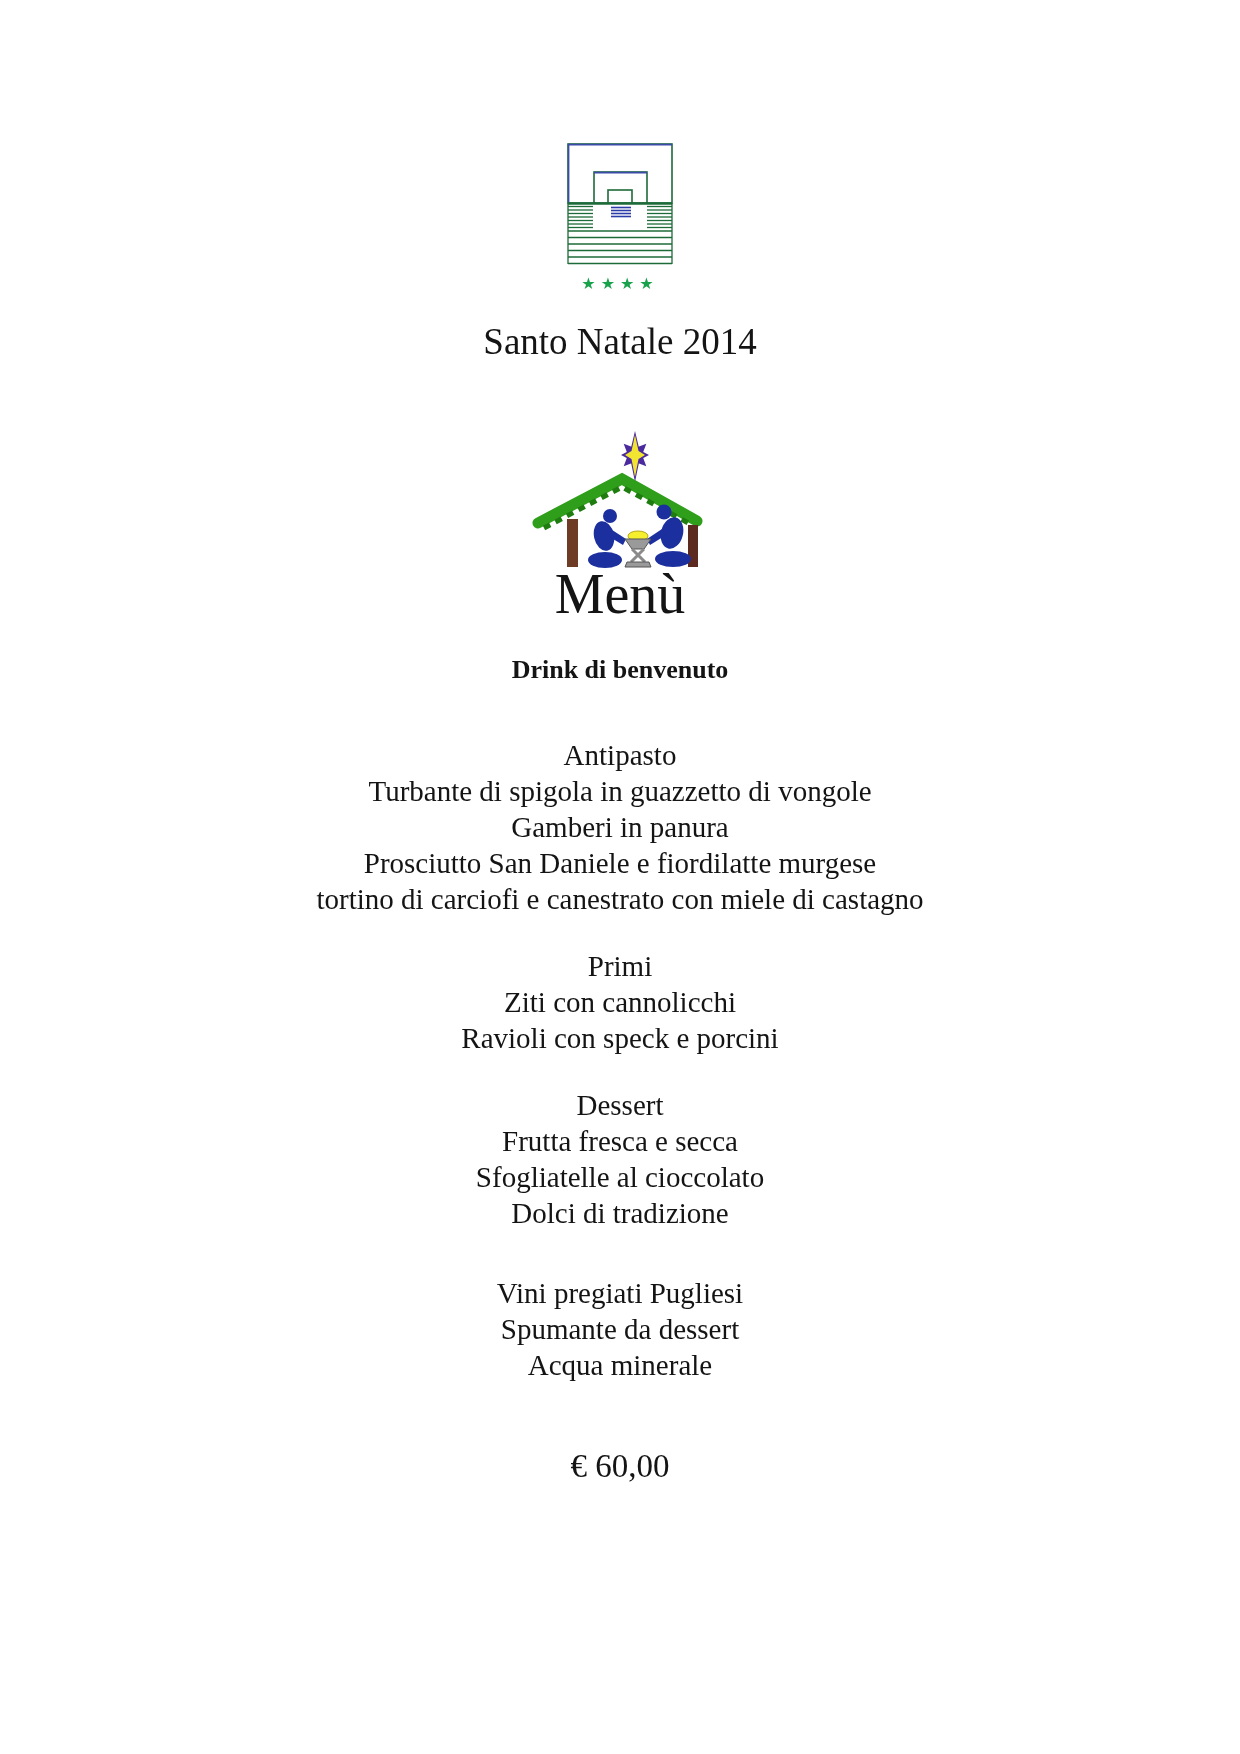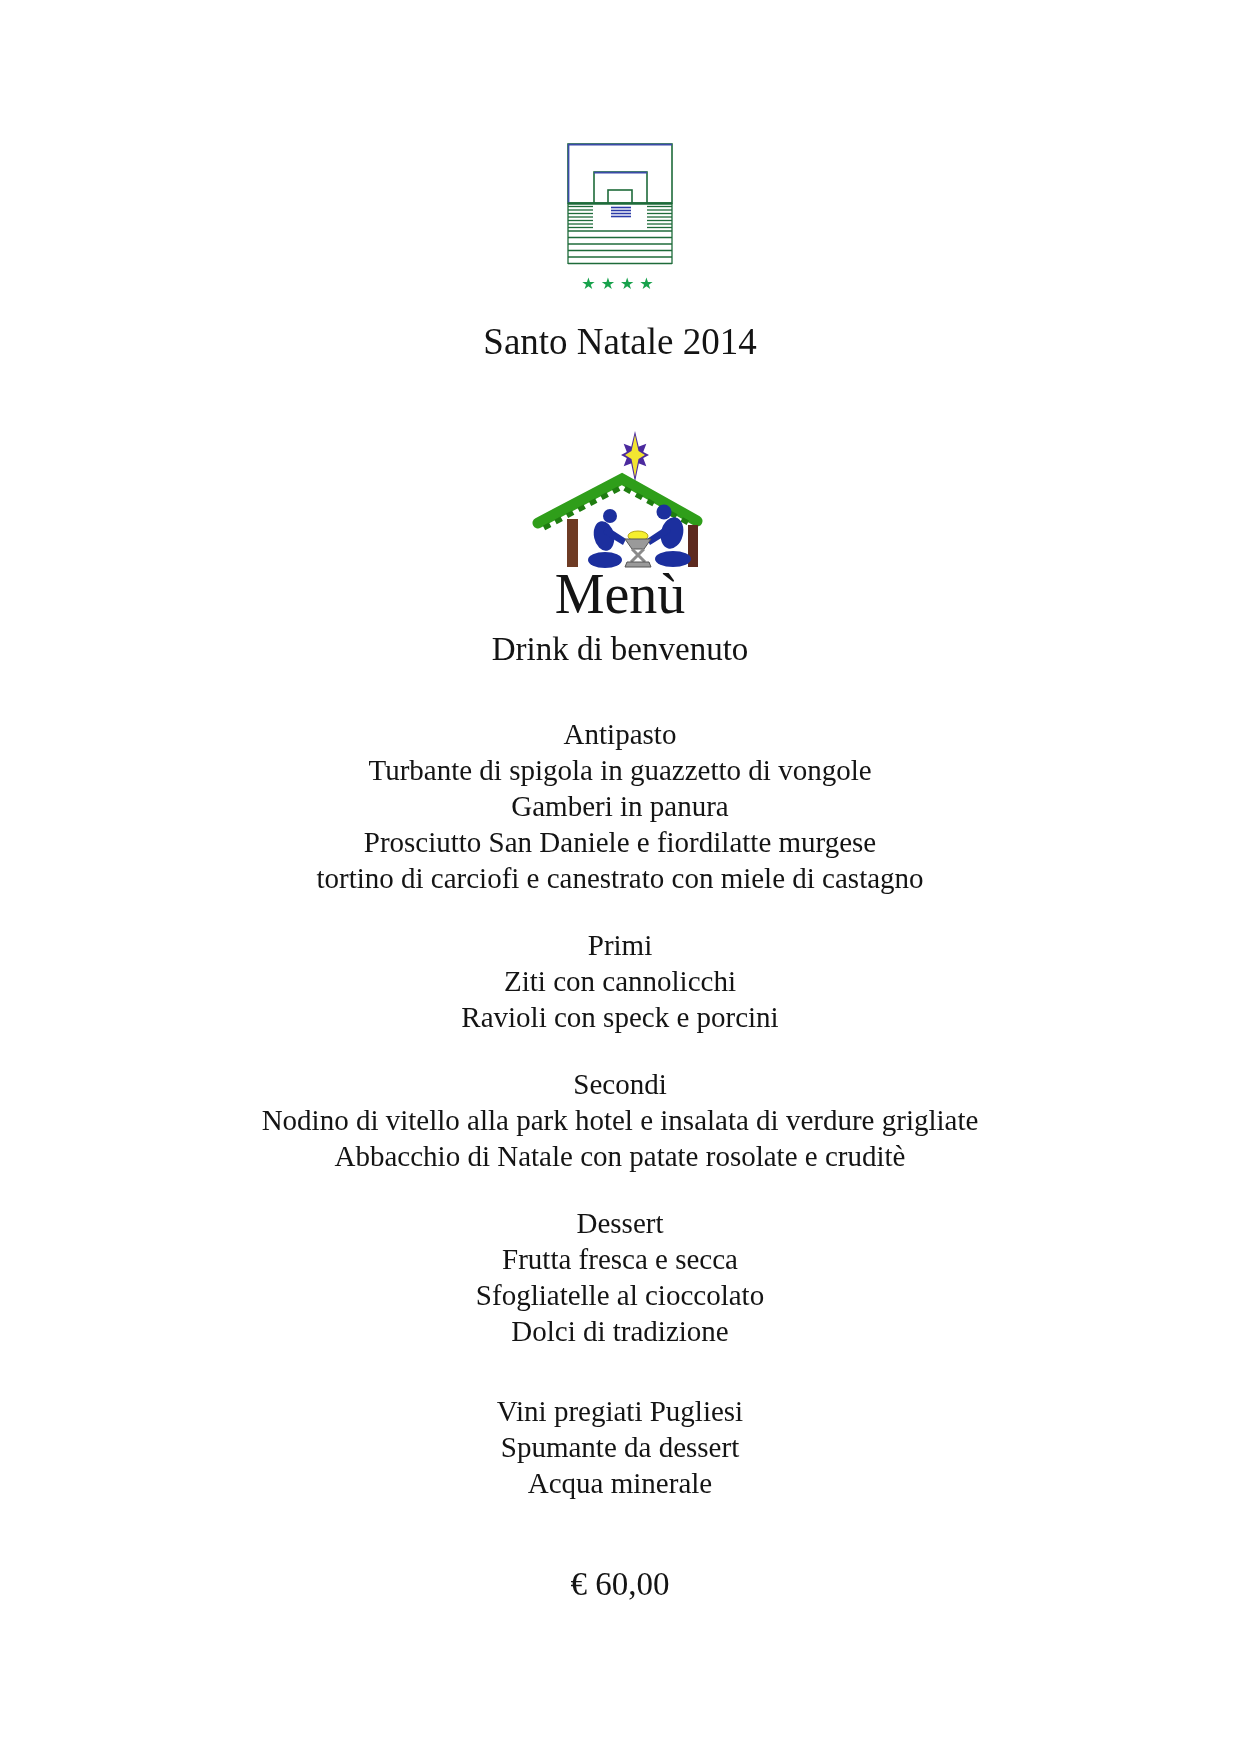--- a/index.html
+++ b/index.html
@@ -45,23 +45,24 @@
   }
   .nativity { margin-top: 66px; }
   .nativity svg { display: block; margin: 0 auto; }
   .menu-heading {
     margin-top: 2px;
     font-size: 56px;
     font-weight: normal;
     line-height: 46px;
   }
   .welcome {
-    margin-top: 14px;
-    font-size: 33px;
+    margin-top: 35px;
+    font-size: 26px;
     line-height: 36px;
+    font-weight: bold;
   }
   .course {
     margin-top: 31px;
     font-size: 29px;
     line-height: 36px;
   }
   .course.first { margin-top: 49px; }
   .course.beverages { margin-top: 44px; }
   .course-title { font-weight: normal; }
   .price {
@@ -181,25 +182,20 @@
     <div class="item">Prosciutto San Daniele e fiordilatte murgese</div>
     <div class="item">tortino di carciofi e canestrato  con miele di castagno</div>
   </section>
 
   <section class="course">
     <div class="course-title">Primi</div>
     <div class="item">Ziti con cannolicchi</div>
     <div class="item">Ravioli con speck e porcini</div>
   </section>
 
-  <section class="course">
-    <div class="course-title">Secondi</div>
-    <div class="item">Nodino di vitello alla park hotel e insalata di verdure grigliate</div>
-    <div class="item">Abbacchio di Natale con patate rosolate e cruditè</div>
-  </section>
 
   <section class="course">
     <div class="course-title">Dessert</div>
     <div class="item">Frutta fresca e secca</div>
     <div class="item">Sfogliatelle al cioccolato</div>
     <div class="item">Dolci di tradizione</div>
   </section>
 
   <section class="course beverages">
     <div class="item">Vini pregiati Pugliesi</div>

